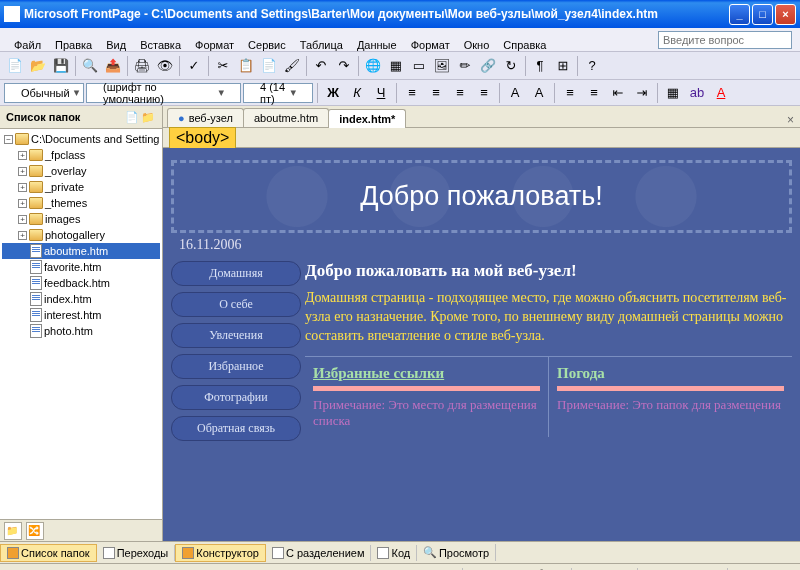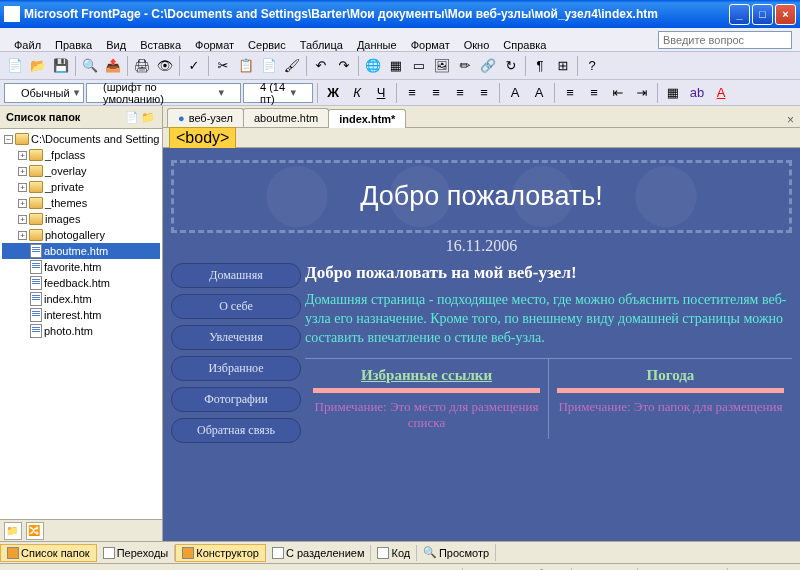--- a/index.html
+++ b/index.html
@@ -36,29 +36,29 @@
 .content { flex: 1; display: flex; flex-direction: column; background: #fff; }
 .tabs { height: 22px; background: #ece9d8; display: flex; align-items: flex-end; padding-left: 4px; border-bottom: 1px solid #aca899; }
 .tab { padding: 3px 10px; border: 1px solid #aca899; border-bottom: none; background: #f5f3e9; font-size: 11px; margin-right: -1px; display: flex; align-items: center; gap: 4px; border-radius: 3px 3px 0 0; }
 .tab.active { background: #fff; font-weight: bold; position: relative; top: 1px; }
 .tab-close { margin-left: auto; padding: 0 6px; font-size: 12px; color: #666; }
 .breadcrumb { height: 20px; background: #ece9d8; display: flex; align-items: center; padding: 0 6px; border-bottom: 1px solid #aca899; }
 .bc-tag { background: #ffd040; padding: 1px 6px; font-size: 16px; border: 1px solid #c0a020; }
 .canvas { flex: 1; background: #4a5f9e; overflow: auto; padding: 12px 8px; position: relative; }
 .banner { border: 3px dashed #7a8ec0; padding: 18px 0; text-align: center; position: relative; background: radial-gradient(circle at 20% 50%, rgba(255,255,255,0.05) 30px, transparent 31px), radial-gradient(circle at 40% 50%, rgba(255,255,255,0.05) 30px, transparent 31px), radial-gradient(circle at 60% 50%, rgba(255,255,255,0.05) 30px, transparent 31px), radial-gradient(circle at 80% 50%, rgba(255,255,255,0.05) 30px, transparent 31px); }
 .banner h1 { color: #fff; font-size: 27px; font-weight: normal; font-family: "Trebuchet MS", sans-serif; }
-.date { text-align: center; color: #e0e0f0; font-size: 16px; padding: 4px 8px; font-family: "Trebuchet MS"; }
+.date { text-align: left; color: #e0e0f0; font-size: 14px; padding: 4px 8px; font-family: "Trebuchet MS"; }
 .layout { display: flex; gap: 4px; margin-top: 4px; }
 .nav { width: 130px; display: flex; flex-direction: column; gap: 6px; }
 .navbtn { background: #4058a0; border: 1px solid #30407a; border-radius: 12px; padding: 4px 0; text-align: center; color: #d8e0f5; font-size: 12px; font-family: "Trebuchet MS"; }
 .body { flex: 1; }
 .body h2 { color: #fff; font-size: 17px; font-weight: bold; font-family: "Trebuchet MS"; margin-bottom: 8px; }
-.body p { color: #5eead4; font-size: 14px; line-height: 1.35; font-family: "Trebuchet MS"; }
+.body p { color: #fde047; font-size: 14px; line-height: 1.35; font-family: "Trebuchet MS"; }
 .grid { display: flex; margin-top: 10px; border-top: 1px solid #7a8ec0; }
-.gcell { flex: 1; padding: 8px; border-right: 1px solid #7a8ec0; text-align: center; }
+.gcell { flex: 1; padding: 8px; border-right: 1px solid #7a8ec0; }
 .gcell:last-child { border-right: none; }
 .gcell h3 { color: #a8e0a8; font-size: 15px; font-family: "Trebuchet MS"; margin-bottom: 4px; }
 .gcell h3.u { text-decoration: underline; }
 .gcell .note { color: #c070c0; font-size: 13px; font-family: "Trebuchet MS"; border-top: 5px solid #fca5a5; padding-top: 6px; margin-top: 0; }
 .viewbar { height: 22px; background: #ece9d8; border-top: 1px solid #aca899; display: flex; align-items: center; font-size: 11px; }
 .vbtn { padding: 2px 6px; border-right: 1px solid #c0c0c0; display: flex; align-items: center; gap: 2px; }
 .vbtn.active { background: #fce8a0; border: 1px solid #e0b050; }
 .vico { width: 12px; height: 12px; border: 1px solid #888; background: #fff; display: inline-block; }
 .vico.o { background: #f0a030; }
 .statusbar { height: 21px; background: #ece9d8; border-top: 1px solid #aca899; display: flex; align-items: center; font-size: 11px; padding: 0 4px; }

